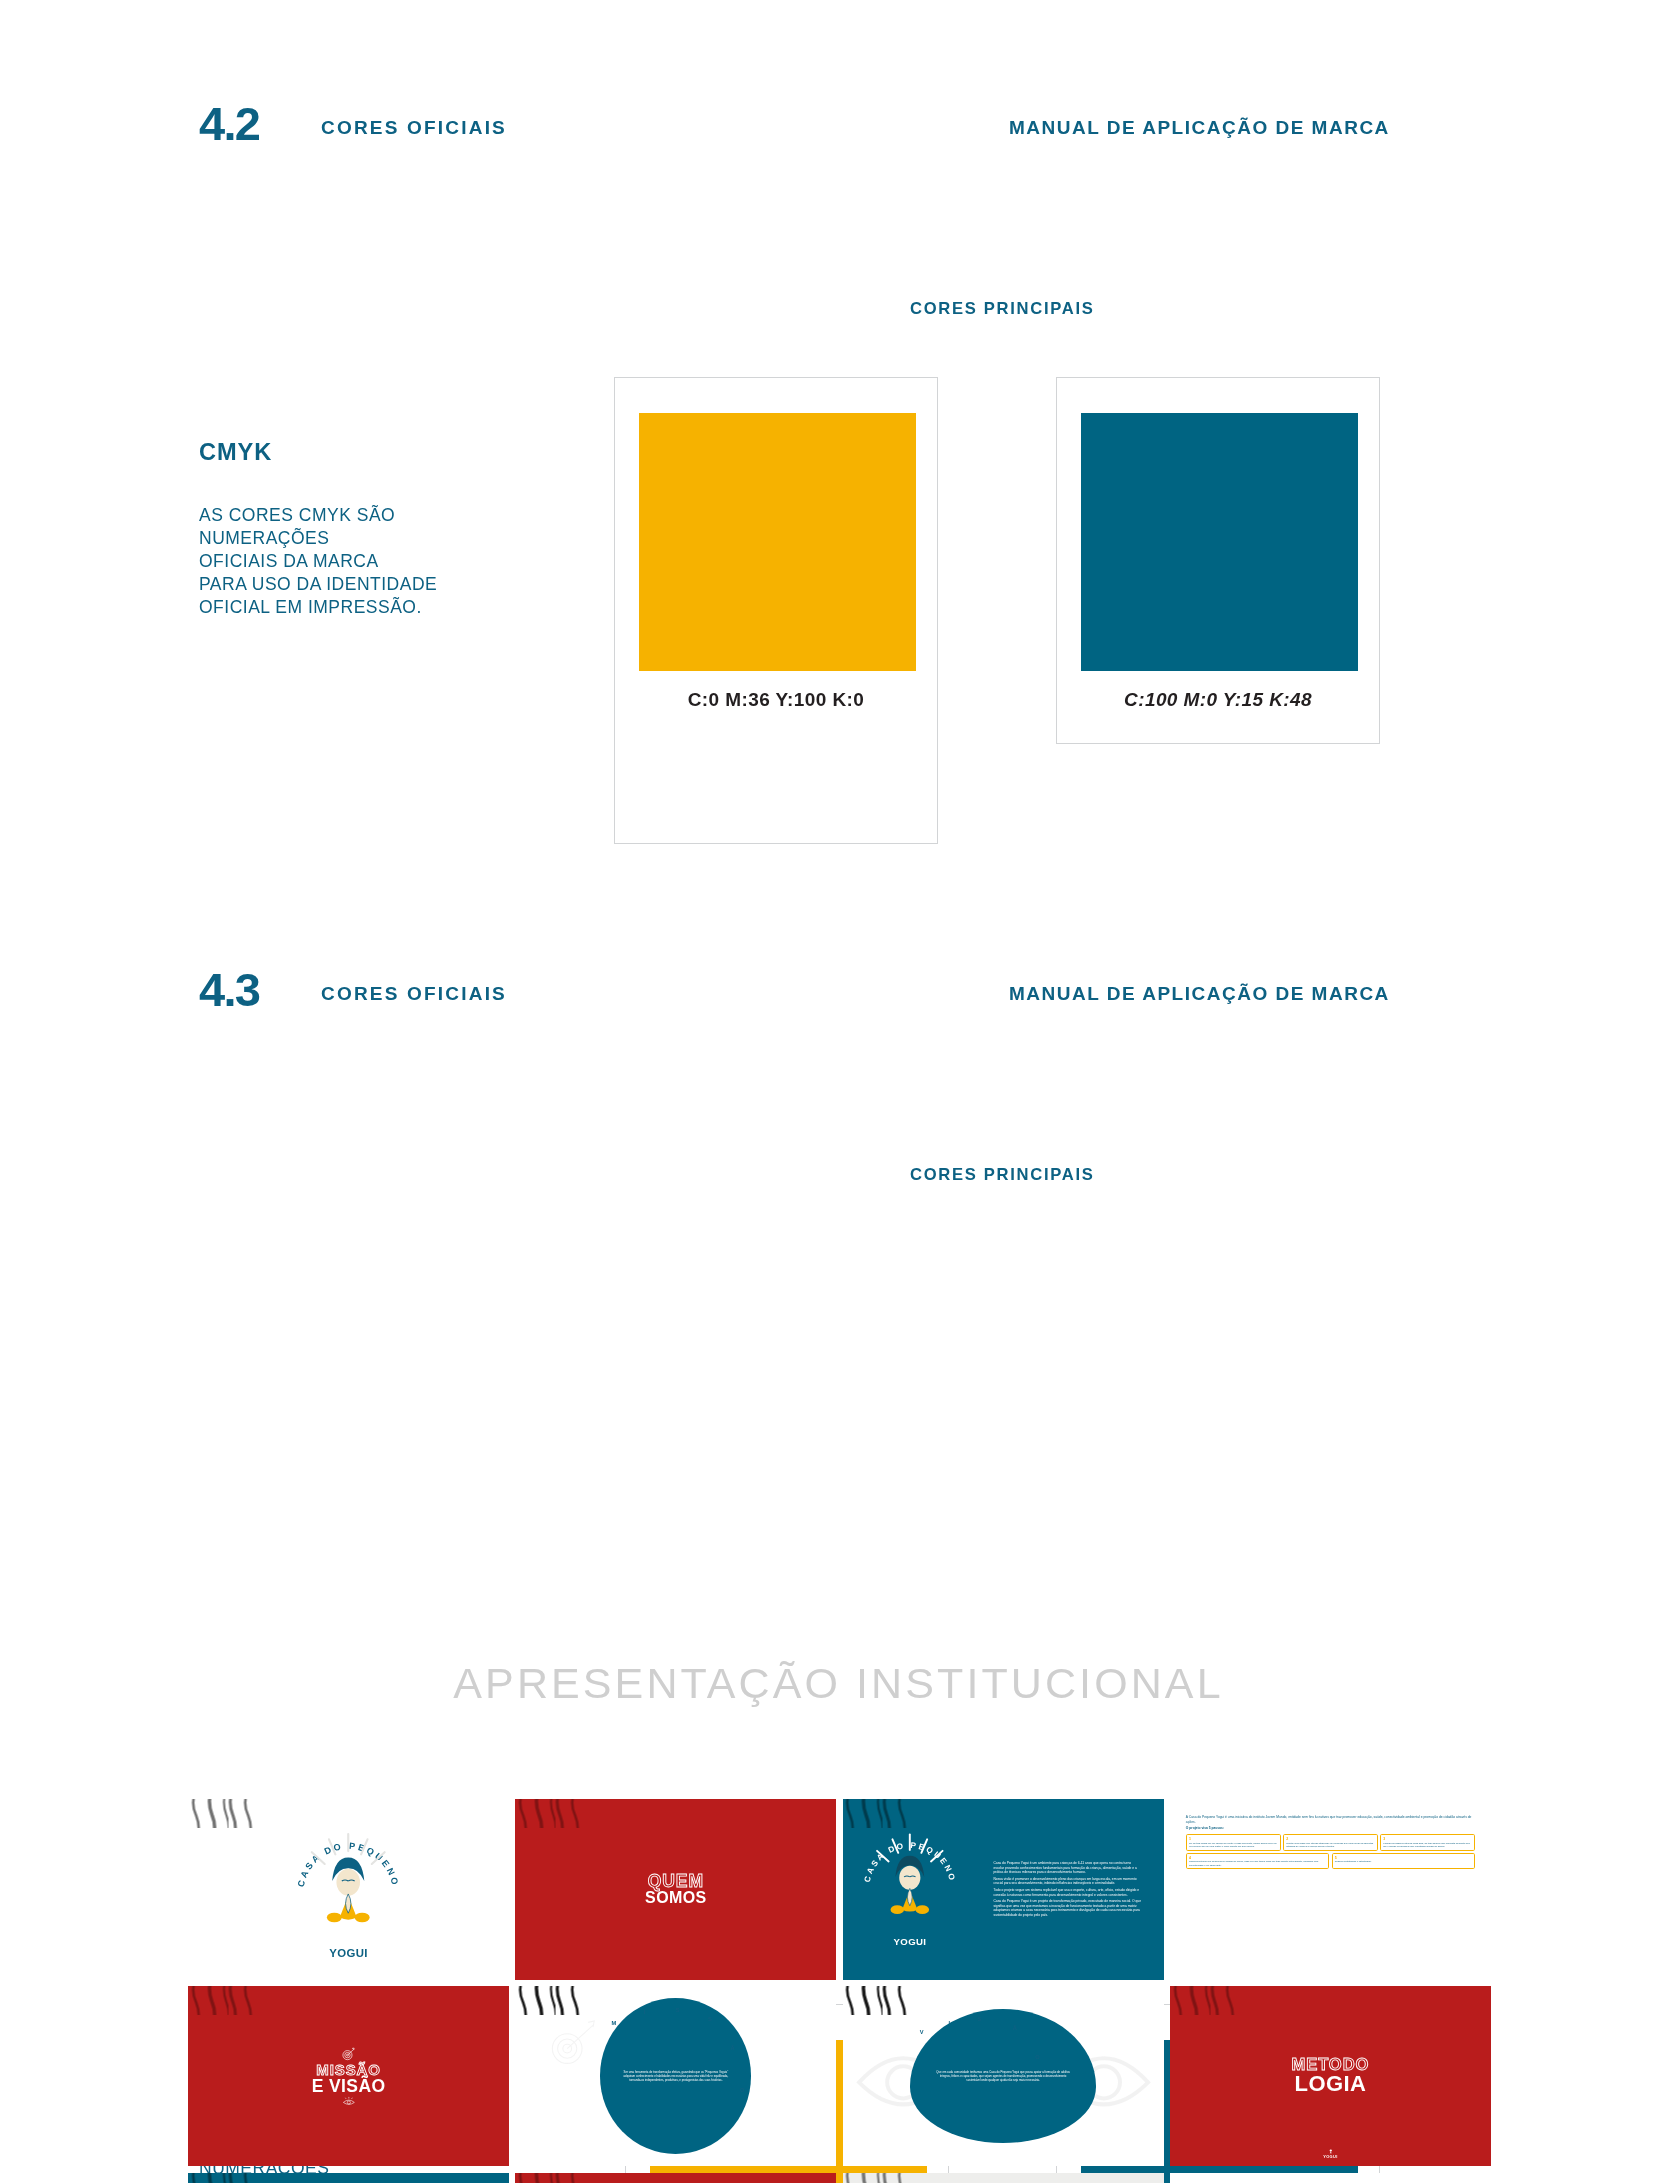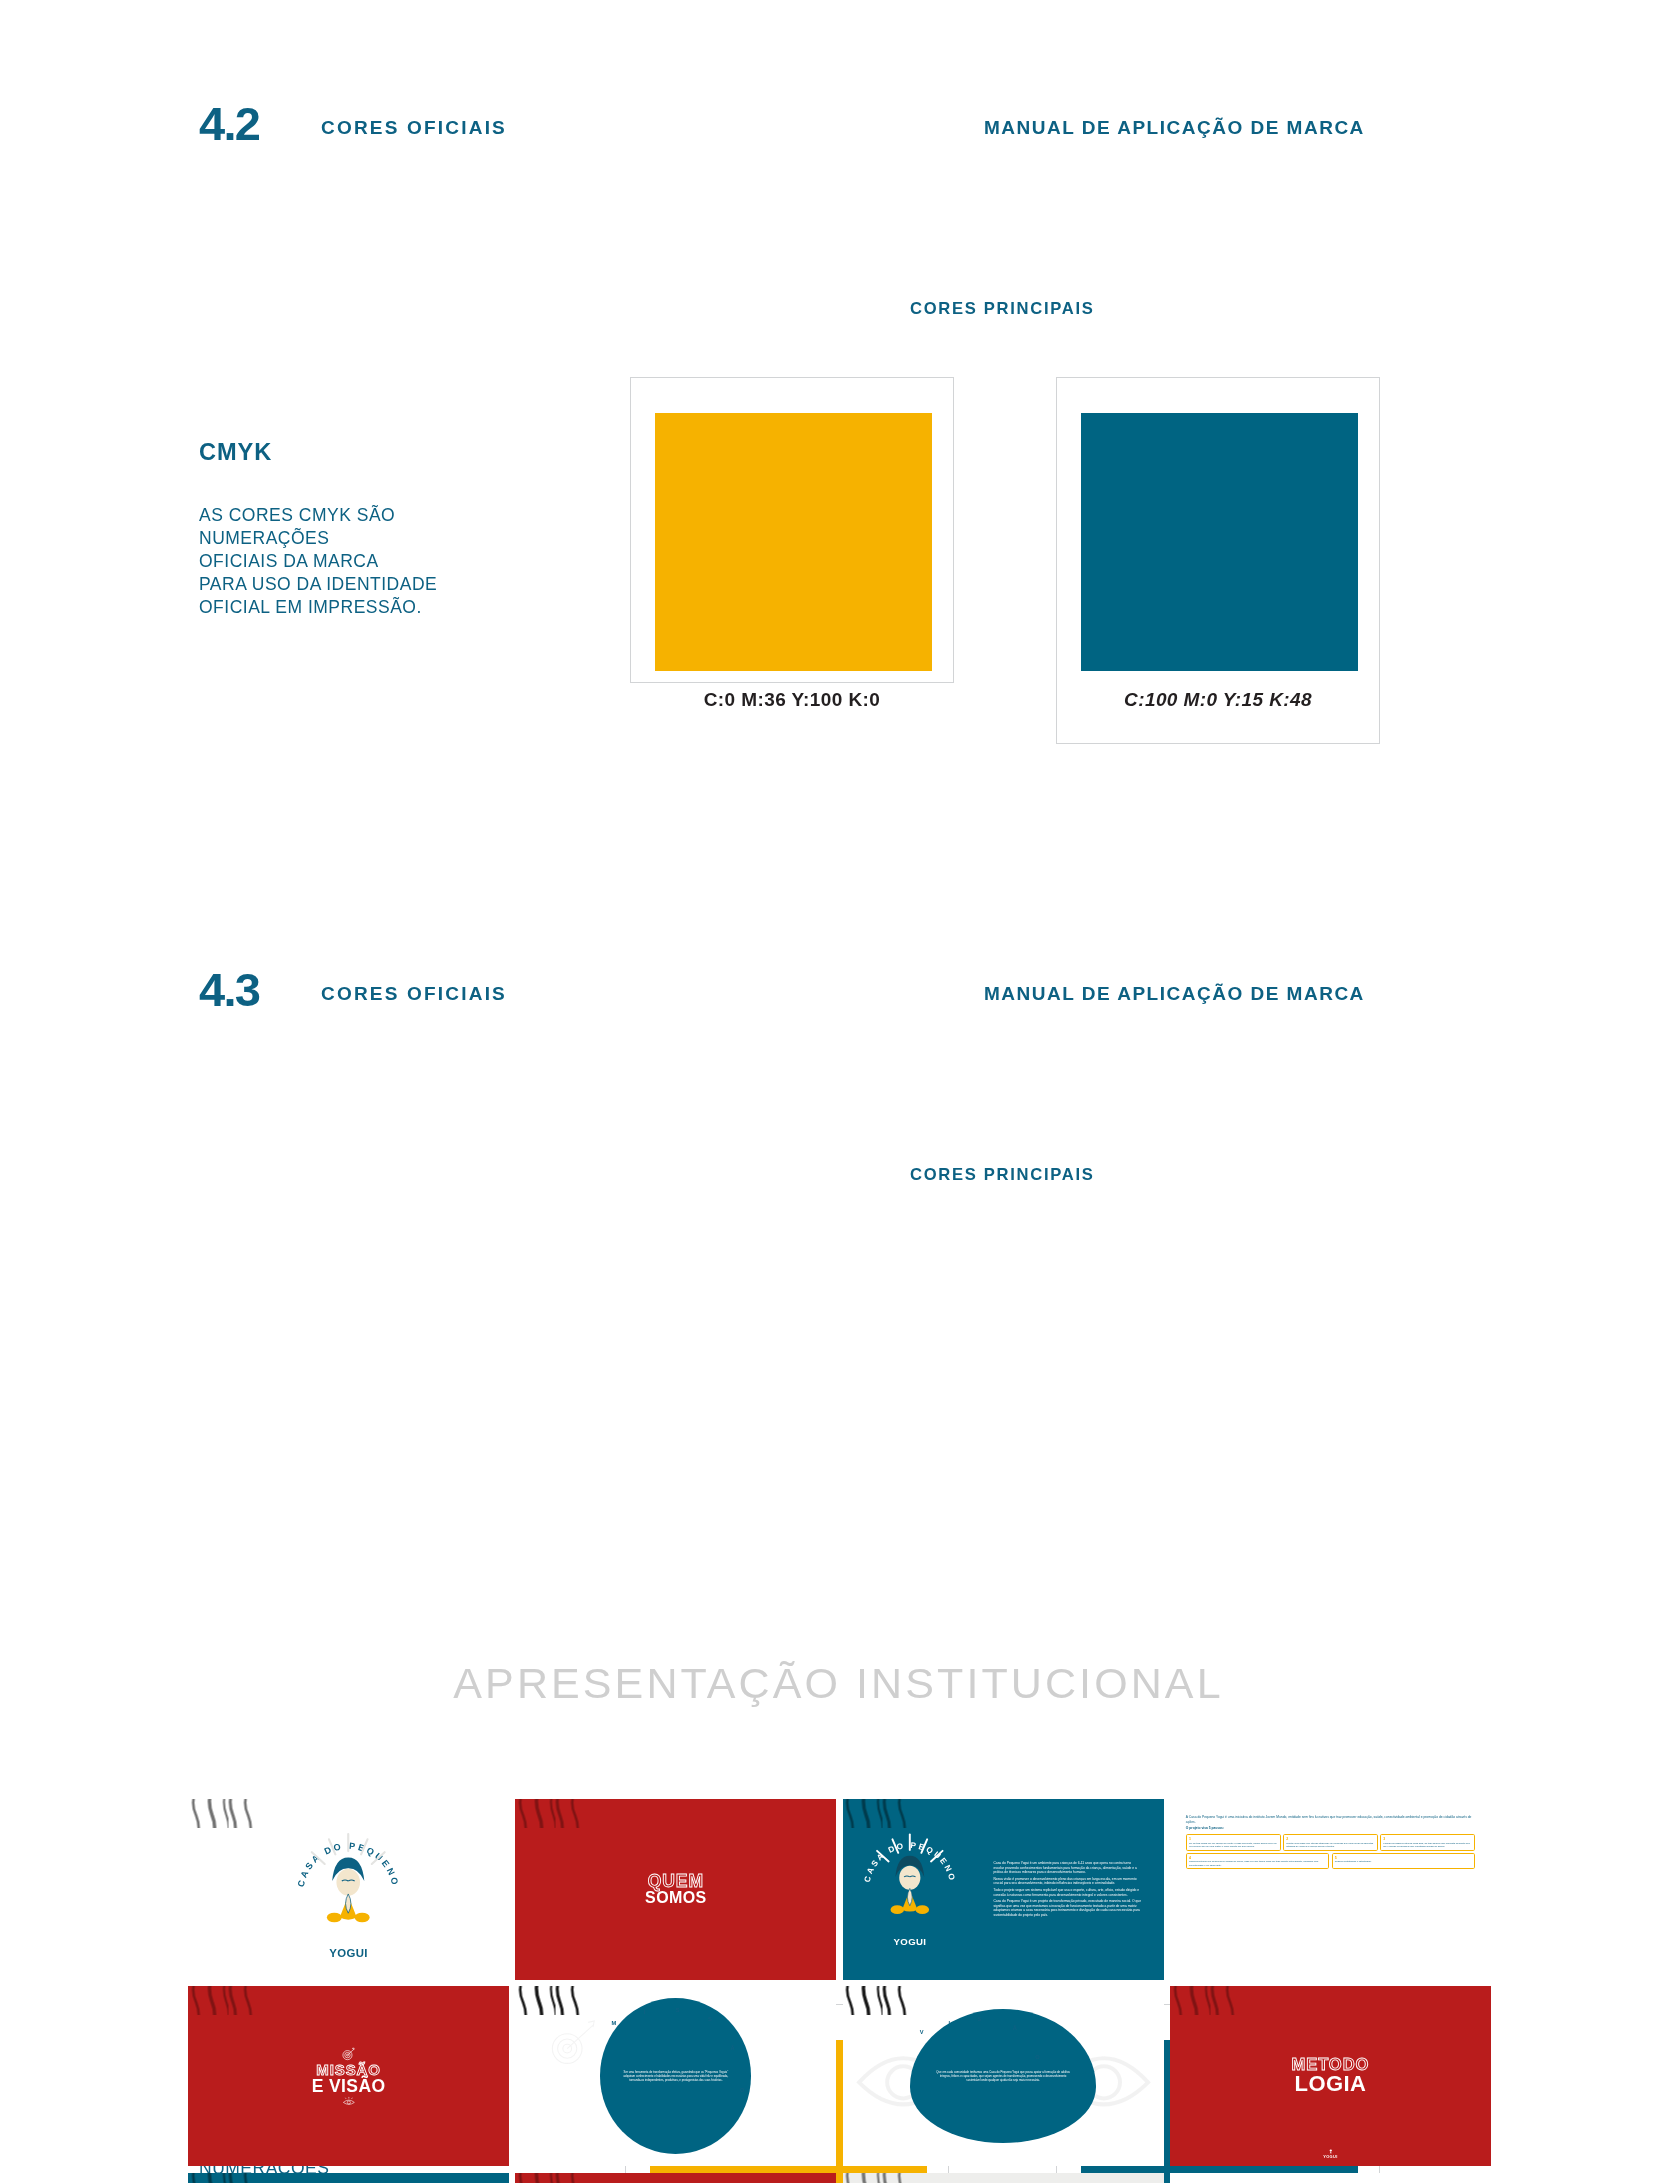--- a/index.html
+++ b/index.html
@@ -25,21 +25,21 @@
   .sec-title {
     position: absolute;
     left: 321px; top: 117px;
     font-size: 19px;
     font-weight: 700;
     letter-spacing: 2.2px;
     color: #0d6183;
   }
   .sec-manual {
     position: absolute;
-    left: 984px; top: 117px;
+    left: 1009px; top: 117px;
     font-size: 19px;
     font-weight: 700;
     letter-spacing: 1.5px;
     color: #0d6183;
   }
 
   
   .cores-principais {
     position: absolute;
     font-size: 16.6px;
@@ -219,21 +219,21 @@
 
   <div class="cores-principais" style="left:910px; top:299px;">CORES PRINCIPAIS</div>
 
   <div class="col-label" style="left:199px; top:439px;">CMYK</div>
   <div class="col-desc" style="left:199px; top:504px; width:332px;">AS CORES CMYK SÃO
 NUMERAÇÕES
 OFICIAIS DA MARCA
 PARA USO DA IDENTIDADE
 OFICIAL EM IMPRESSÃO.</div>
 
-  <div class="swatch-card" style="left:630px; top:377px; width:324px; height:306px;">
+  <div class="swatch-card" style="left:614px; top:377px; width:324px; height:467px;">
     <div class="swatch-fill" id="sw-c0" style="left: 23.6px; top: 35px; width: 277px; height: 258px; background: rgb(246, 178, 0);"></div>
     <div class="swatch-caption" style="top:311px;">C:0  M:36  Y:100  K:0</div>
   </div>
 
   <div class="swatch-card" style="left:1056px; top:377px; width:324px; height:367px;">
     <div class="swatch-fill" id="sw-c1" style="left: 23.6px; top: 35px; width: 277px; height: 258px; background: rgb(0, 100, 130);"></div>
     <div class="swatch-caption" style="top:311px;font-style:italic;">C:100  M:0  Y:15  K:48</div>
   </div>
 </div>
 

